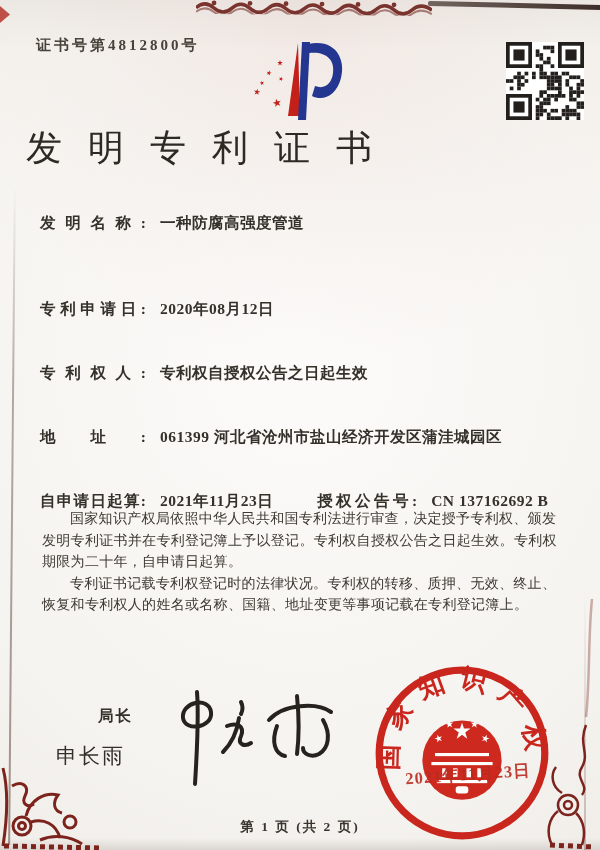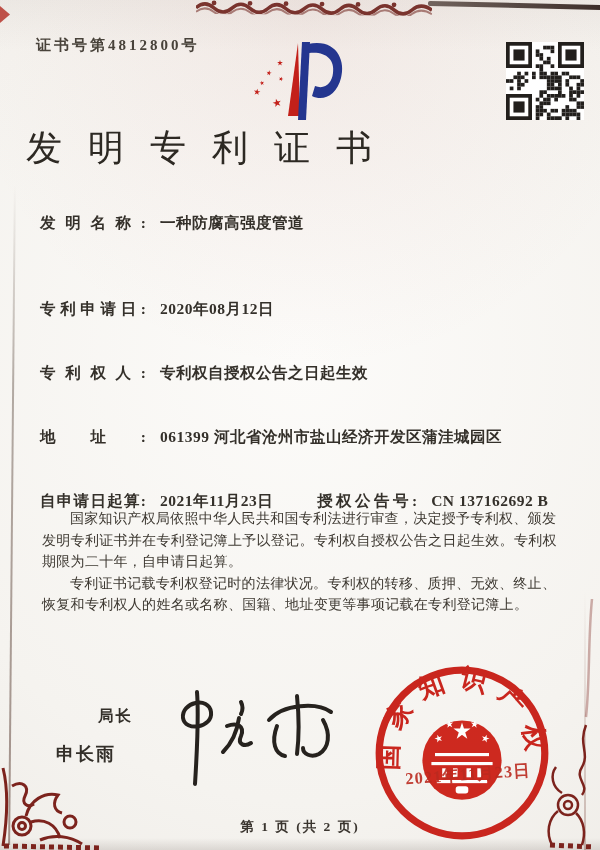--- a/index.html
+++ b/index.html
@@ -44,21 +44,21 @@
   .flabel::after { content:""; display:inline-block; width:100%; height:0; }
   .fvalue { margin-left:14px; letter-spacing:.5px; white-space:nowrap; }
   .grant-right { margin-left:44px; display:flex; align-items:baseline; }
   .grant-right .flabel { width:100px; }
   
   .paras { position:absolute; left:42px; top:497px; width:518px; font-size:14px;
     line-height:21.5px; color:#3d3831; font-weight:500;margin-top:11px; }
   .paras p { text-indent:2em; margin:0; letter-spacing:.3px; }
   
   .sig-title { position:absolute; left:58px; top:706px; font-size:15.5px; font-weight:700; color:#332f29; letter-spacing:2px;margin-left:40px; }
-  .sig-name  { position:absolute; left:56px; top:742px; font-size:18px; font-weight:700; color:#332f29; letter-spacing:2px; }
+  .sig-name  { position:absolute; left:56px; top:742px; font-size:21px; font-weight:400; color:#332f29; letter-spacing:2px; }
   .sig-hand { position:absolute; left:148px; top:688px; width:210px; height:100px; }
   
   .seal { position:absolute; left:372px; top:663px; width:180px; height:180px; opacity:.93; }
   .seal-date { position:absolute; left:382px; top:764px; width:172px; text-align:center;
     font-size:16.5px; font-weight:700; color:#bb2a1f; letter-spacing:1px;
     transform:rotate(-4deg); opacity:.9; }
   
   .footer { position:absolute; left:0; top:818px; width:100%; text-align:center;
     font-size:13.5px; letter-spacing:2px; color:#3a352f; font-weight:600; }
   

